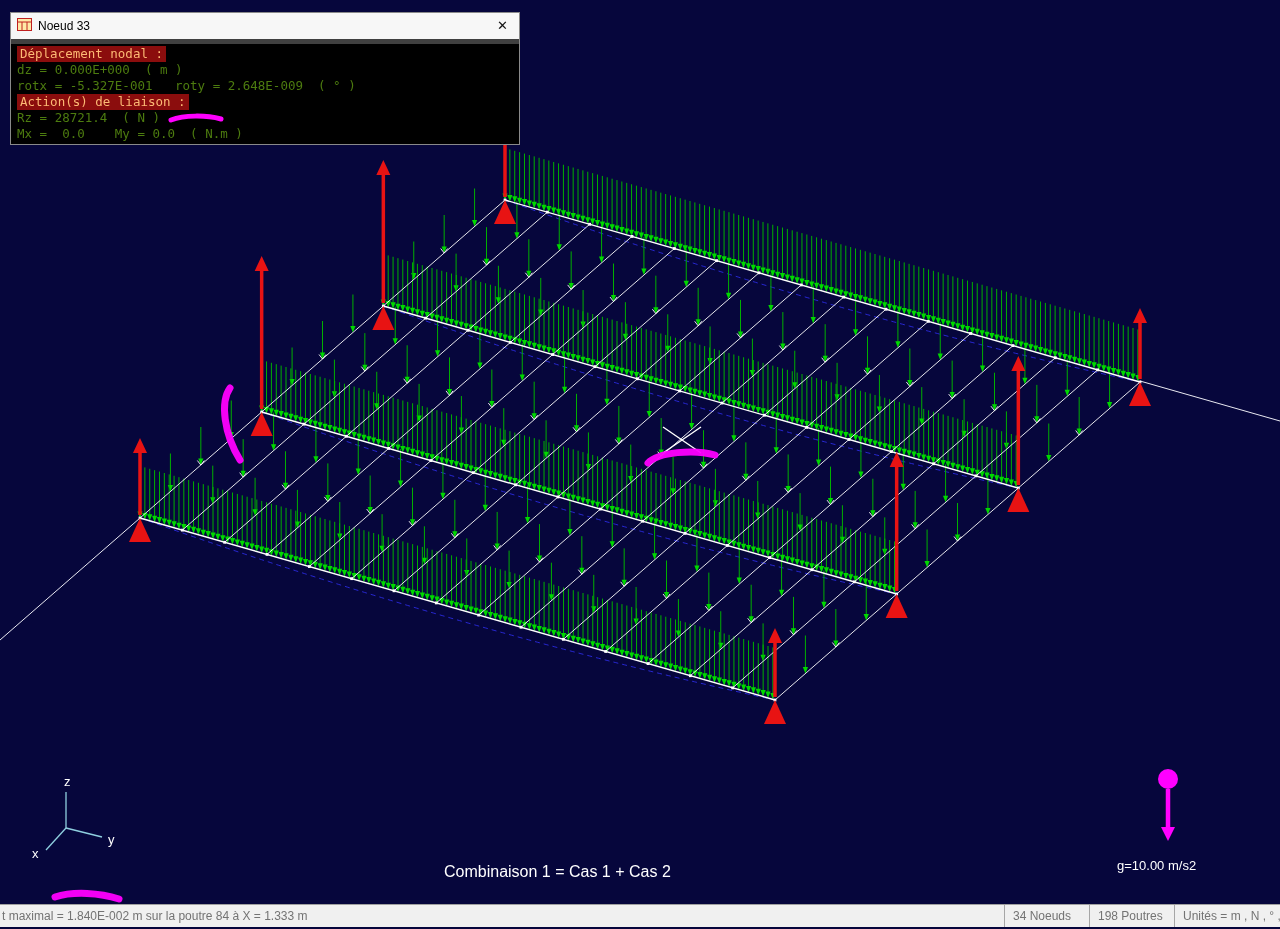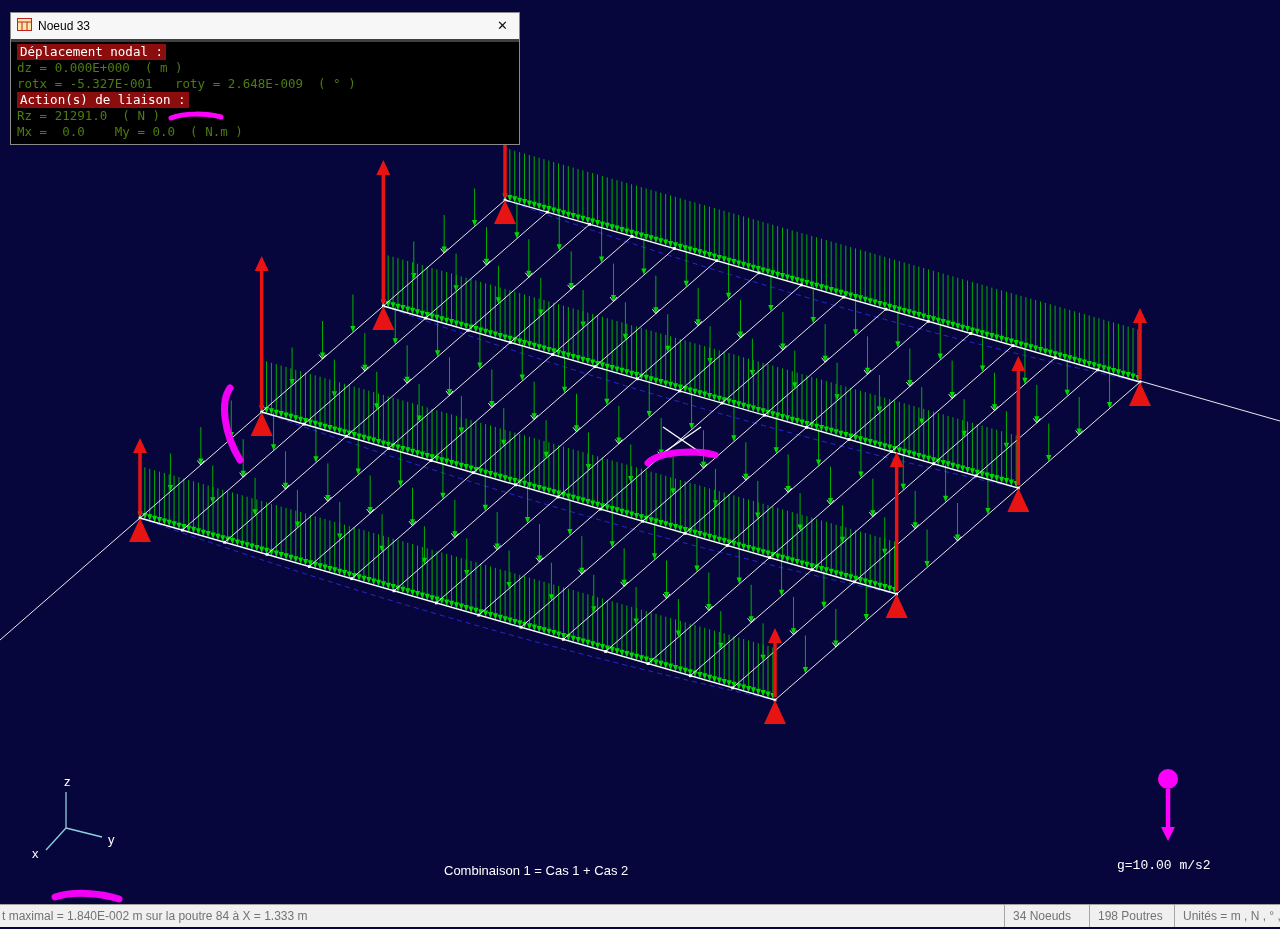--- a/index.html
+++ b/index.html
@@ -4,34 +4,34 @@
 <style>
   html,body{margin:0;padding:0;background:#06063c;}
   #root{position:relative;width:1280px;height:929px;overflow:hidden;background:#06063c;
         font-family:"Liberation Sans",sans-serif;}
   #scene-svg{position:absolute;left:0;top:0;}
 
   
   #popup{position:absolute;left:10px;top:12px;width:510px;height:133px;
          background:#000;border:1px solid #8a8a8a;box-sizing:border-box;z-index:20;}
   #popup .titlebar{height:26px;background:#f7f7f7;display:flex;align-items:center;
-         padding:0 6px;border-bottom:3px solid #404040;}
+         padding:0 6px;border-bottom:5px solid #404040;}
   #popup .title{font-size:12px;color:#000;margin-left:6px;flex:1;}
   #popup .close{font-size:13px;color:#111;padding:0 5px;line-height:26px;}
   #popup .pbody{padding:2px 6px 0 6px;font-family:"DejaVu Sans Mono",monospace;
          font-size:12.5px;line-height:16px;}
   #popup .line{height:16px;display:flex;align-items:center;}
-  #popup .hdr{background:#8b0d0d;color:#ffffff;padding:0 3px;white-space:pre;}
+  #popup .hdr{background:#8b0d0d;color:#fdba74;padding:0 3px;white-space:pre;}
   #popup .val{color:#4d7c0f;white-space:pre;}
   #popup .hl-svg{margin-left:8px;}
 
   
   .overlay-label{position:absolute;color:#ffffff;font-size:13px;white-space:pre;z-index:5;}
-  #combo-label{left:444px;top:863px;font-size:13px;}
-  #gravity-label{left:1117px;top:858px;font-family:Liberation Mono, monospace;}
+  #combo-label{left:444px;top:863px;font-size:16px;}
+  #gravity-label{left:1117px;top:858px;}
   #ax-z{left:64px;top:774px;}
   #ax-y{left:108px;top:832px;}
   #ax-x{left:32px;top:846px;}
 
   
   #statusbar{position:absolute;left:0;top:904px;width:1280px;height:23px;
          background:#f0f0f0;border-top:1px solid #a0a0a0;box-sizing:border-box;
          display:flex;align-items:center;font-size:12px;color:#737373;z-index:30;}
   .sb-left{flex:1;padding-left:2px;white-space:nowrap;overflow:hidden;}
   .sb-cell{border-left:1px solid #a6a6a6;height:100%;display:flex;align-items:center;
@@ -1611,21 +1611,21 @@
     <div class="pbody">
       <div class="line">
           <span class="hdr">Déplacement nodal :</span>
         </div>
       <div class="line val">dz = 0.000E+000  ( m )</div>
       <div class="line val">rotx = -5.327E-001   roty = 2.648E-009  ( ° )</div>
       <div class="line">
           <span class="hdr">Action(s) de liaison :</span>
         </div>
       <div class="line">
-        <span class="val">Rz = 21291.0  ( N )</span>
+        <span class="val">Rz = 28721.4  ( N )</span>
         <svg class="hl-svg" width="56" height="12" viewBox="0 0 56 12">
           <path d="M 3 8 C 16 3 38 3 53 7" stroke="#ff00ff" stroke-width="5" fill="none" stroke-linecap="round"></path>
         </svg>
       </div>
       <div class="line val">Mx =  0.0    My = 0.0  ( N.m )</div>
     </div>
   </div>
 
   <div id="combo-label" class="overlay-label">Combinaison 1 = Cas 1 + Cas 2</div>
   <div id="gravity-label" class="overlay-label">g=10.00 m/s2</div>

